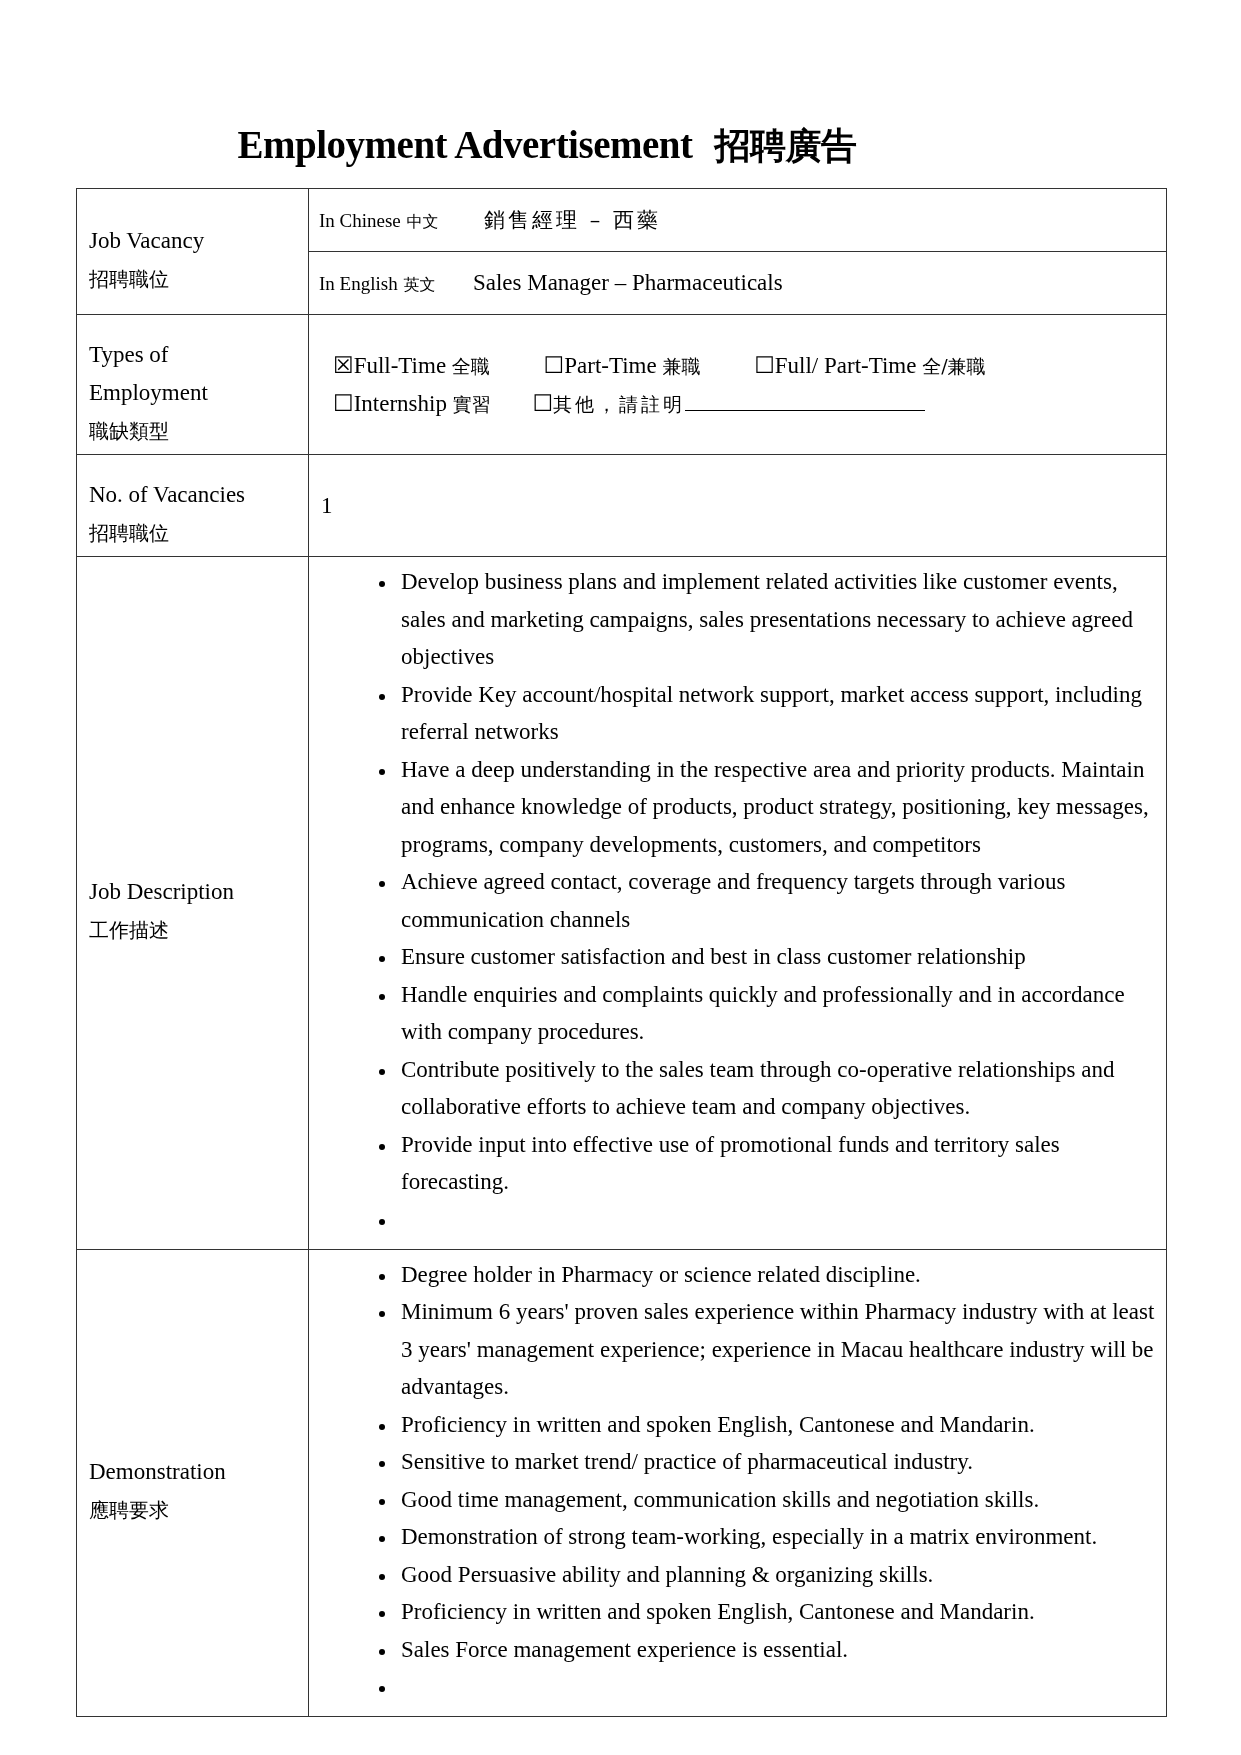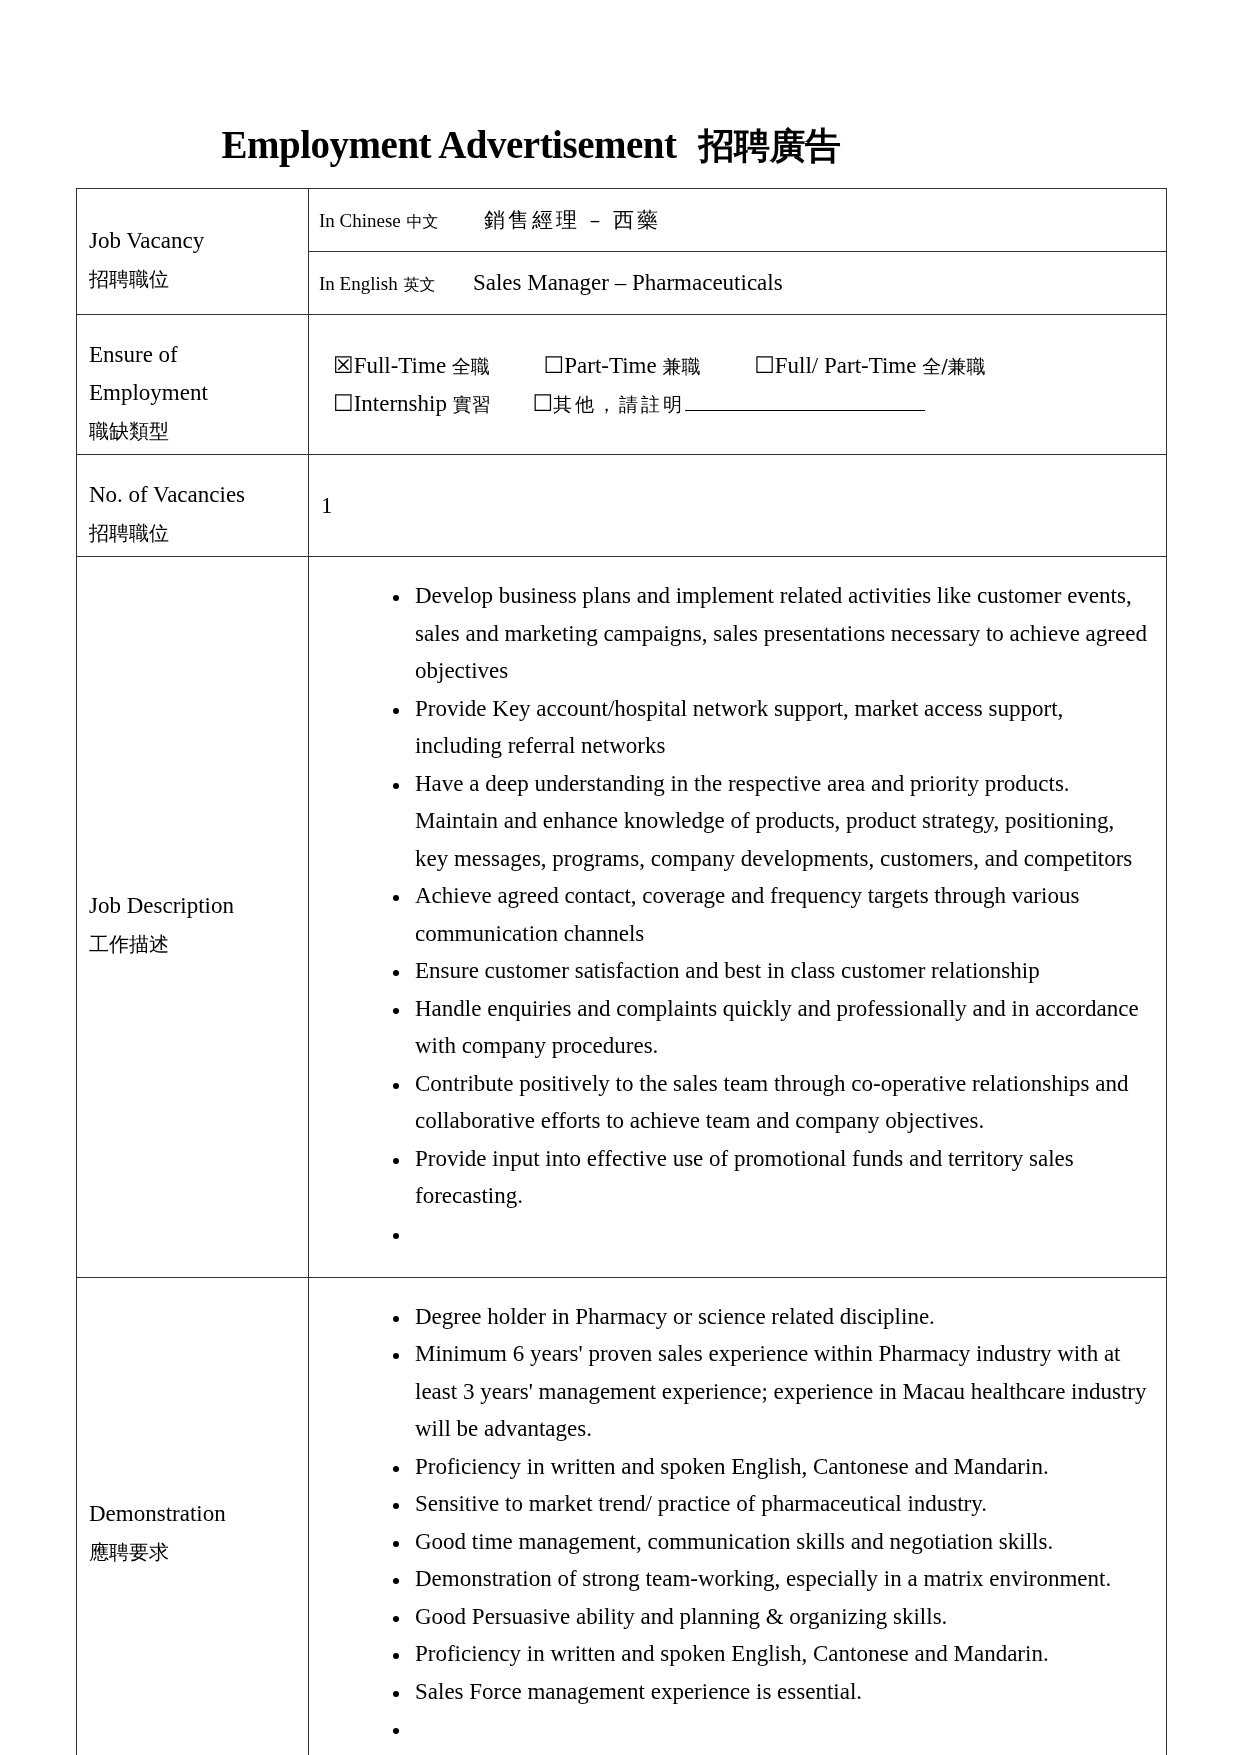--- a/index.html
+++ b/index.html
@@ -1,23 +1,23 @@
 <!DOCTYPE html>
 <html><head>
 <meta charset="utf-8">
 <style>
   html, body { margin: 0; padding: 0; background: #ffffff; }
   body { width: 1241px; height: 1755px; position: relative; overflow: hidden;
          font-family: "Liberation Serif", "DejaVu Serif", serif; color: #000; }
-  .title { position: absolute; top: 122px; left: 0; width: 1062px; text-align: center;
+  .title { position: absolute; top: 122px; left: 16px; width: 1062px; text-align: center;
            font-size: 39px; font-weight: bold; letter-spacing: -0.5px; }
   .title .zh { margin-left: 22px; font-family: "DejaVu Serif", serif; font-size: 36px; }
   table { position: absolute; left: 76px; top: 188px; width: 1090px; border-collapse: collapse;
           table-layout: fixed; }
-  td { border: 1.5px solid #333; vertical-align: middle; padding: 14px; font-size: 23px; }
+  td { border: 1.5px solid #333; vertical-align: middle; padding: 0; font-size: 23px; }
   col.c1 { width: 232px; }
   col.c2 { width: 858px; }
   .lbl { padding: 21px 10px 4px 12px; line-height: 38px; }
   .zh { font-family: "DejaVu Serif", serif; font-size: 19px; }
   .lbl .zh { font-size: 20px; }
   .sub { height: 46px; padding: 8px 10px; }
   .small { font-size: 19px; }
   .gap { display: inline-block; width: 34px; }
   .gap2 { display: inline-block; width: 26px; }
   .types { padding: 8px 24px; line-height: 38px; }
@@ -59,21 +59,21 @@
     <td class="sub">
       <span class="small">In English</span>
       <span class="zh" style="font-size:16px">英文</span>
       <span class="gap2"></span>
       <span>Sales Manager – Pharmaceuticals</span>
     </td>
   </tr>
 
   <tr>
     <td class="lbl">
-      <div>Ensure of</div>
+      <div>Types of</div>
       <div>Employment</div>
       <div class="zh">職缺類型</div>
     </td>
     <td class="types">
       <div>
         <span class="opt"><span>☒</span><span>Full-Time</span> <span class="zh">全職</span></span>
         <span class="opt"><span>☐</span><span>Part-Time</span> <span class="zh">兼職</span></span>
         <span class="opt"><span>☐</span><span>Full/ Part-Time</span> <span class="zh">全/兼職</span></span>
       </div>
       <div>

